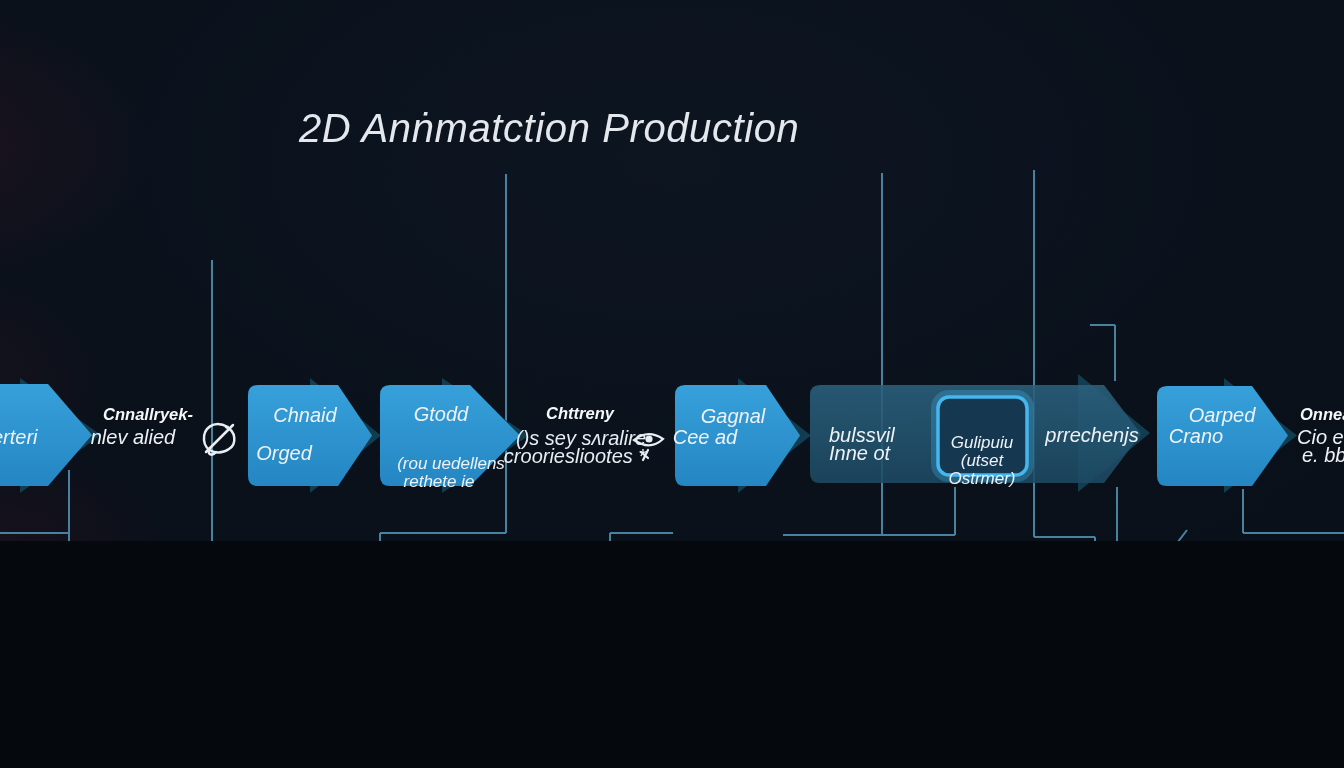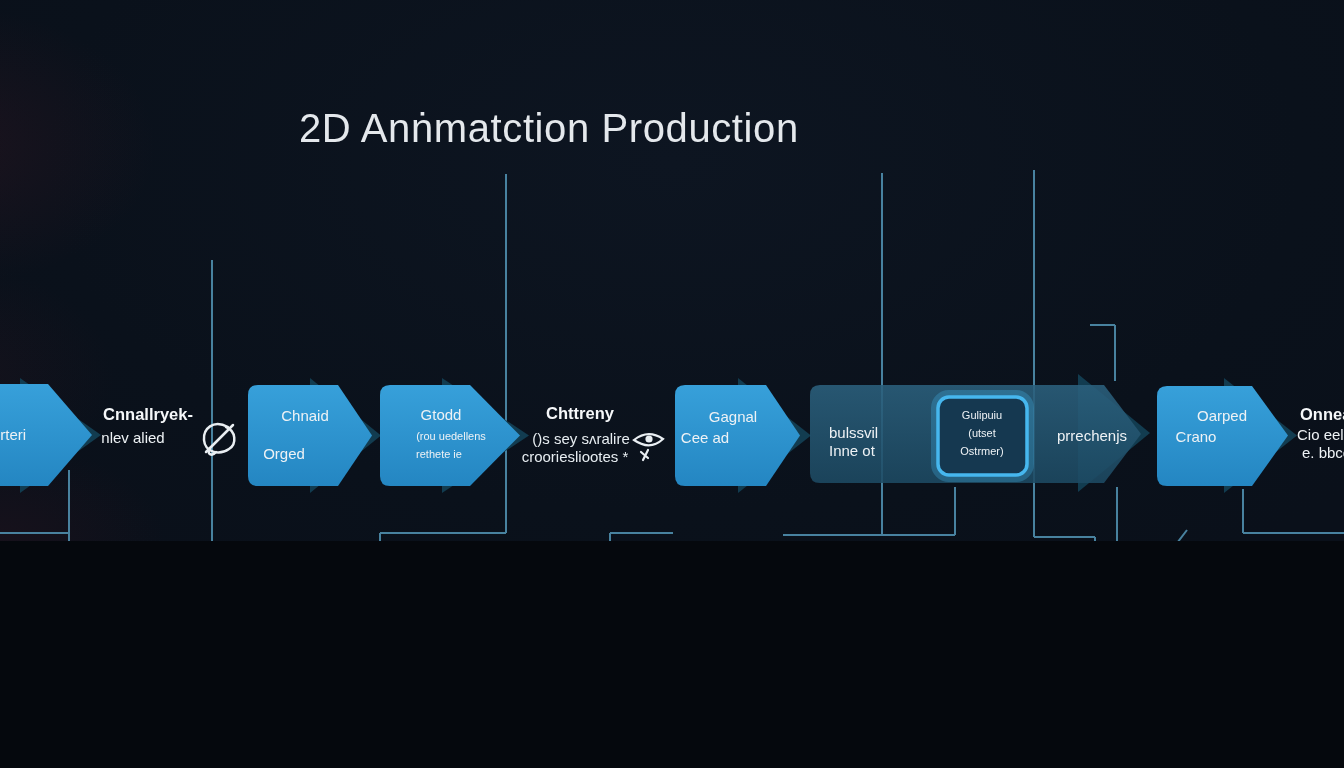--- a/index.html
+++ b/index.html
@@ -4,31 +4,32 @@
 <style>
   html,body{margin:0;padding:0;background:#05080d;}
   .stage{
     position:relative;width:1344px;height:541px;overflow:hidden;
     font-family:"Liberation Sans","DejaVu Sans",sans-serif;
     background:
       radial-gradient(300px 200px at -4% 27%, rgba(96,28,42,.20), transparent 70%),
       radial-gradient(260px 170px at -5% 70%, rgba(90,26,38,.15), transparent 70%),
       radial-gradient(220px 130px at 0% 100%, rgba(82,22,34,.18), transparent 75%),
       radial-gradient(900px 500px at 50% 30%, #0d1521 0%, #0a111b 70%, #0a101a 100%);
+    font-style: italic;
   }
   .layer{position:absolute;left:0;top:0;width:1344px;height:768px;}
   .page-title{
     position:absolute;left:299px;top:106px;
     font-size:40px;font-weight:400;letter-spacing:.6px;color:#e4e8ec;
     white-space:nowrap;
   }
   .lbl{position:absolute;transform:translate(-50%,-50%);white-space:nowrap;color:#eef2f5;}
   .lbl-left{position:absolute;white-space:nowrap;color:#eef2f5;}
-  .t15{font-size:15px;}
-  .t13{font-size:11px;}
+  .t15{font-size:20px;}
+  .t13{font-size:17px;margin-top:28px;}
   .hd{font-size:16.5px;font-weight:700;color:#f5f7f9;}
   .dim{color:#e7edf1;}
 </style>
 </head>
 <body>
 
 <div class="stage">
 
   <svg class="layer" viewBox="0 0 1344 768">
     <defs>

